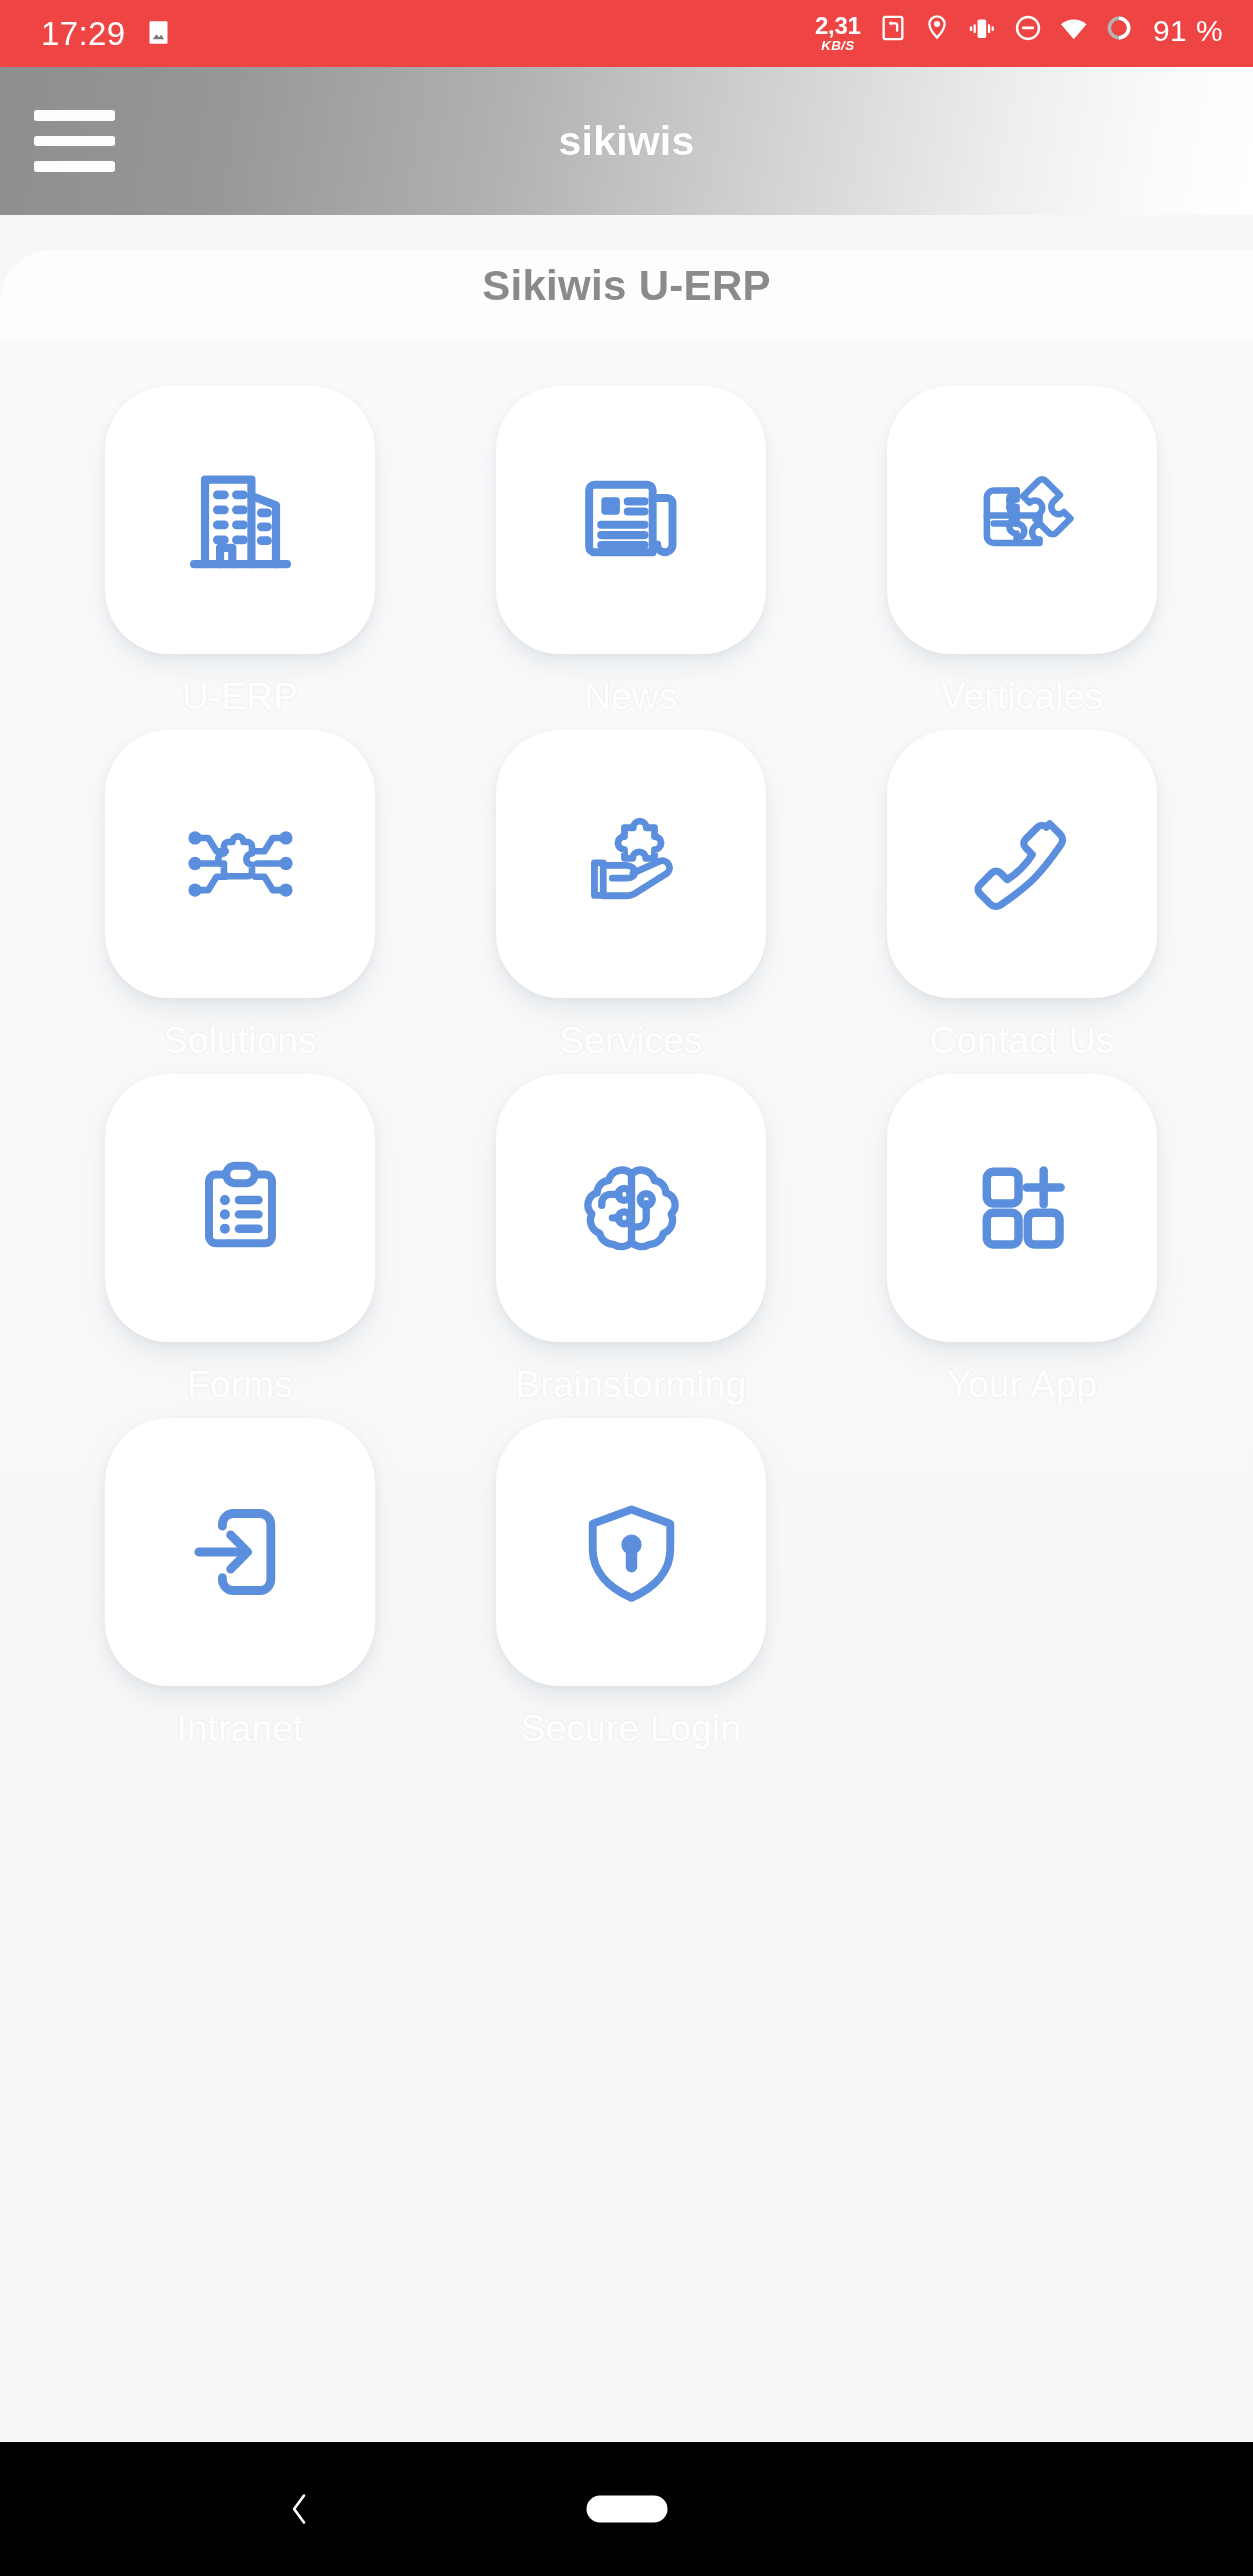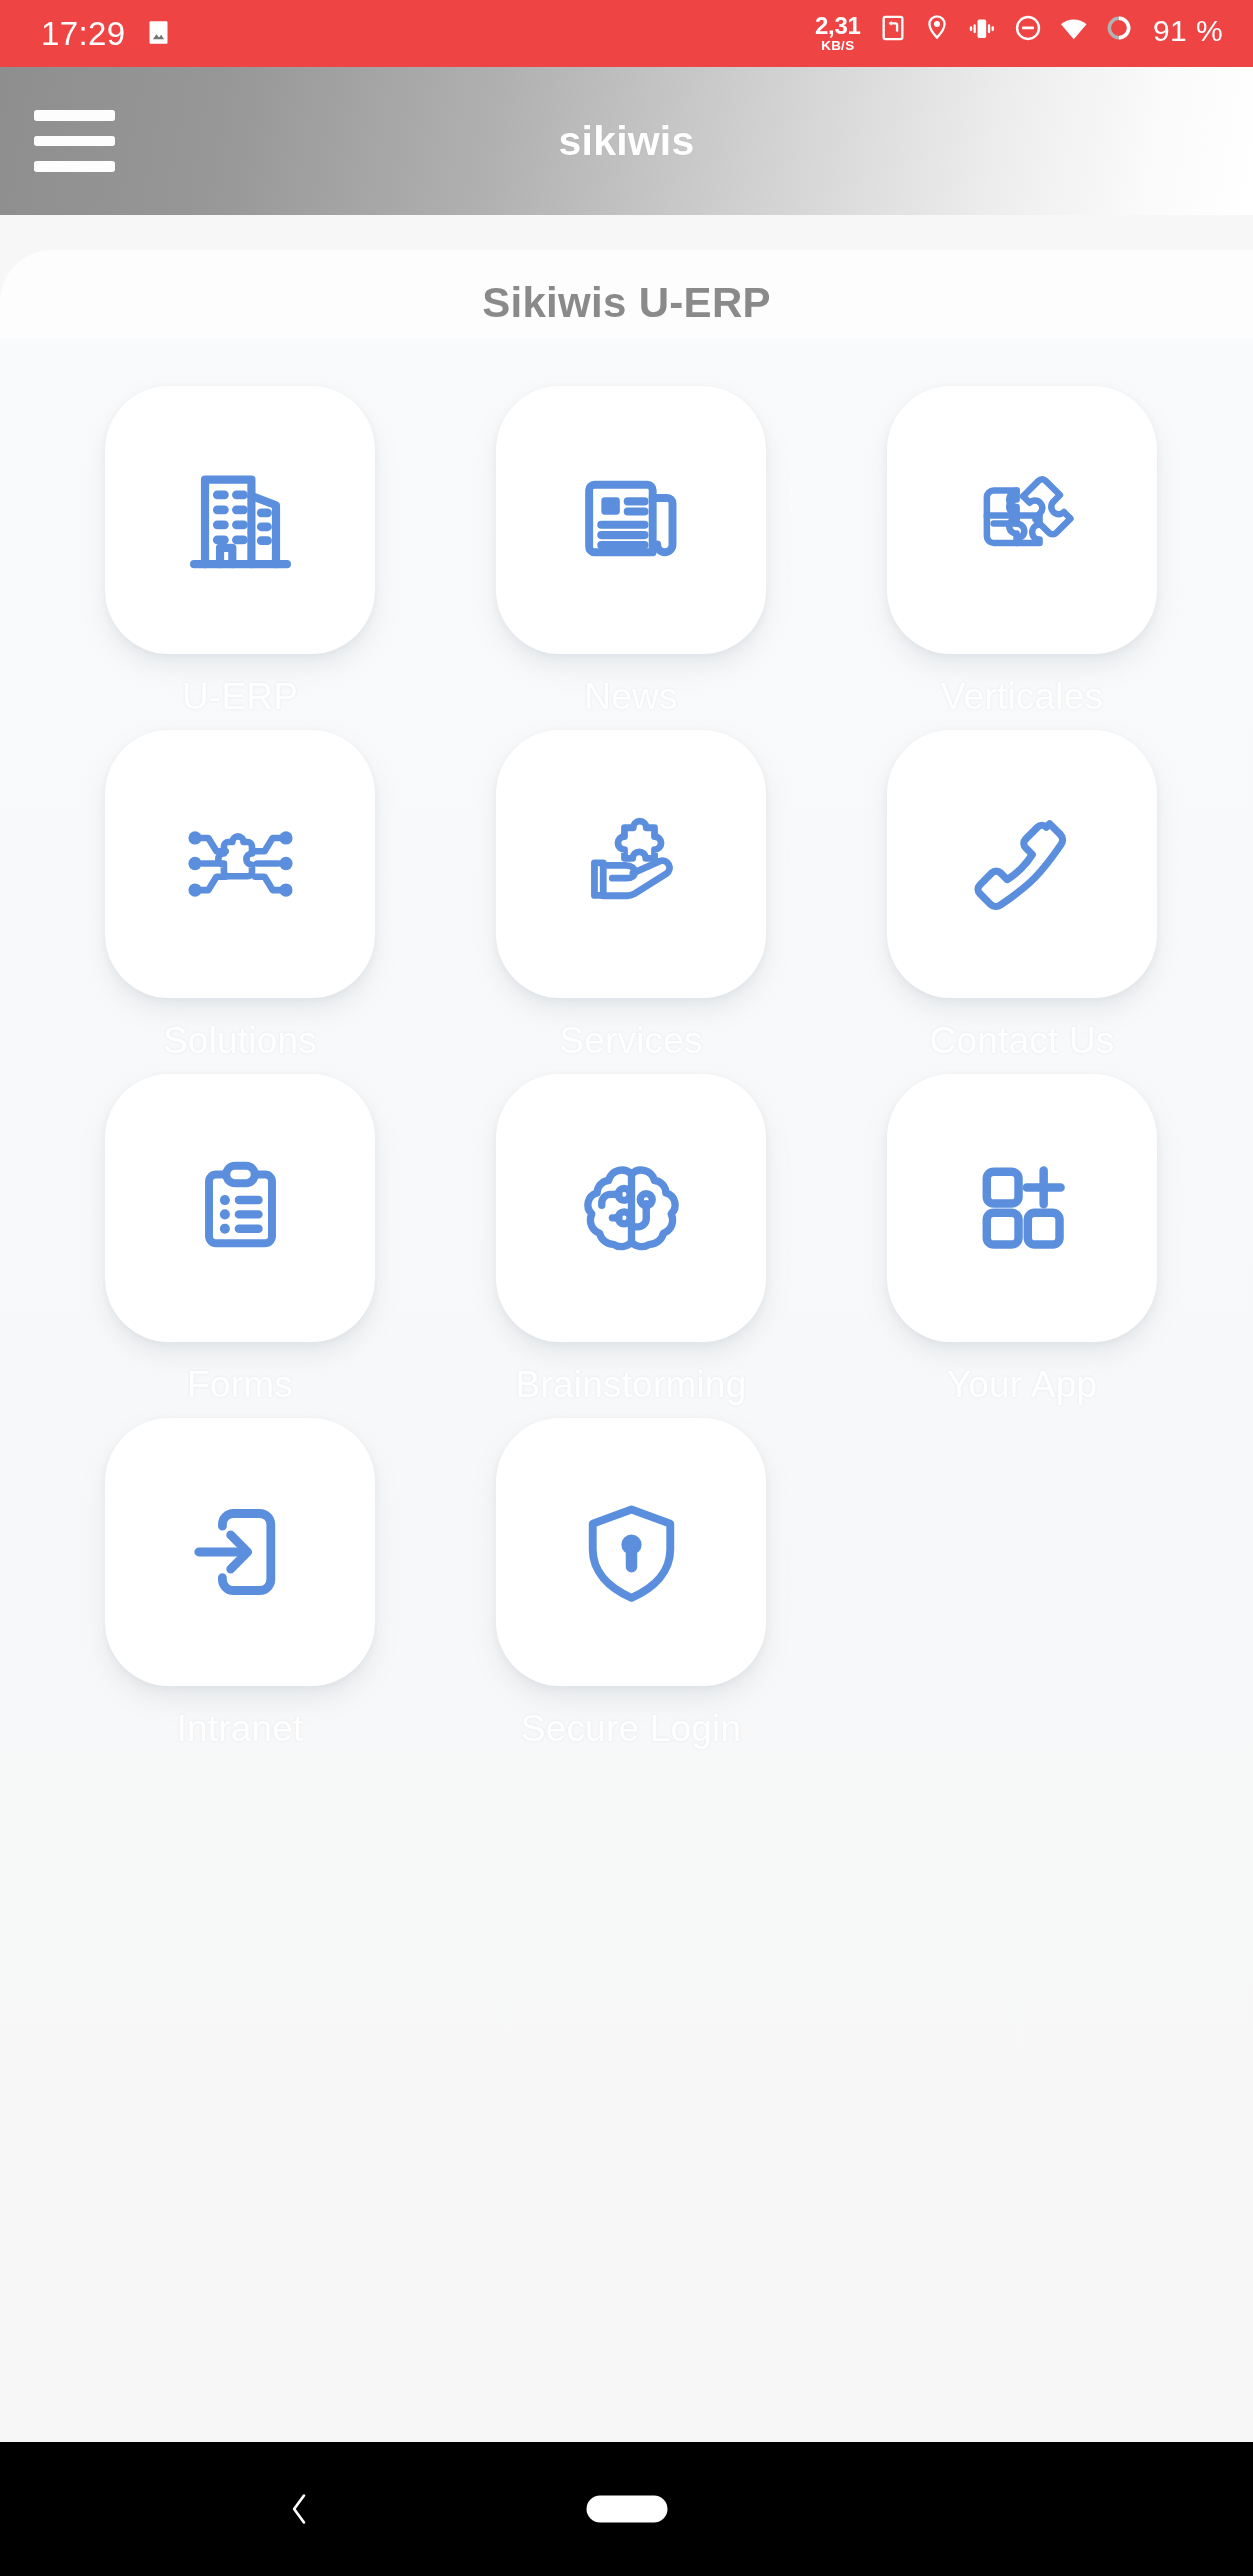--- a/index.html
+++ b/index.html
@@ -46,21 +46,21 @@
   .sb-ico { display: block; }
 
   .netspeed {
     display: flex;
     flex-direction: column;
     align-items: center;
     line-height: 1;
     margin-right: 1.8px;
   }
   .netspeed .ns-val { font-size: 24px; font-weight: 700; letter-spacing: -0.3px; }
-  .netspeed .ns-unit { font-size: 13.4px; font-weight: 700; letter-spacing: 0.3px; margin-top: 0.9px; }
+  .netspeed .ns-unit { font-size: 13.4px; font-weight: 700; letter-spacing: 0.3px; margin-top: 0.9px; font-style: italic; }
   .sb-batt {
     font-size: 30px;
     font-weight: 400;
     margin-left: 2.7px;
     letter-spacing: 0.4px;
     white-space: nowrap;
   }
 
   
   #app-bar {
@@ -129,21 +129,21 @@
     position: absolute;
     top: 250px; left: 0;
     width: 1253px;
     height: 2191px;
     background: #fdfdfd;
     border-top-left-radius: 52px;
     z-index: 20;
   }
   #page-title {
     position: absolute;
-    top: 29px; left: 0;
+    top: 12px; left: 0;
     width: 1253px;
     text-align: center;
     font-size: 42px;
     font-weight: 700;
     color: #8a8a8a;
     letter-spacing: 0.3px;
   }
 
   #grid-area {
     position: absolute;

